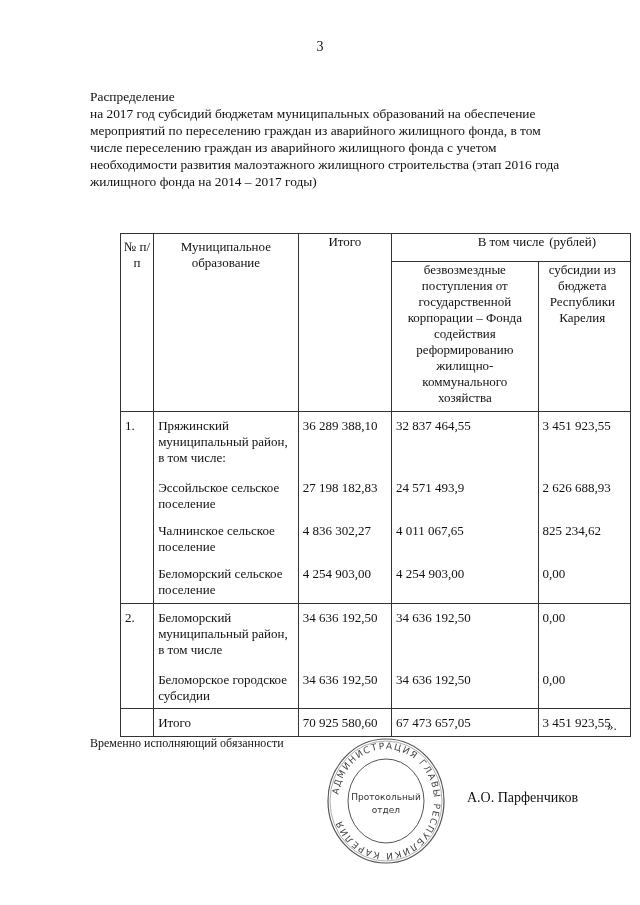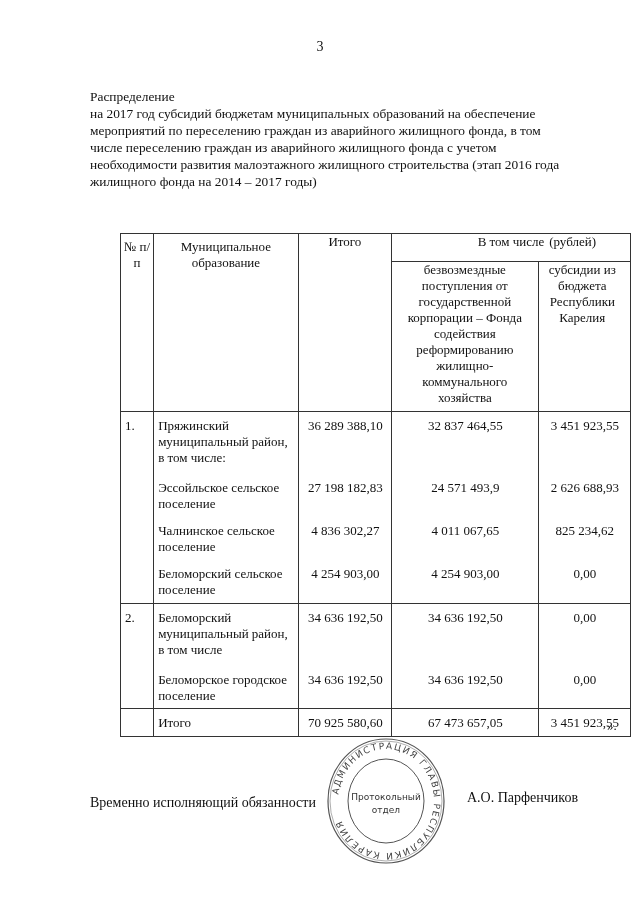--- a/index.html
+++ b/index.html
@@ -9,24 +9,24 @@
   .page-num { left:0; width:640px; top:39px; text-align:center; font-size:14px; }
   .title { left:90px; width:500px; top:88px; text-align:left; font-size:13.4px; line-height:17px; }
   .units { right:44px; top:234px; font-size:13px; }
   table.t { position:absolute; left:86px; top:233px; border-collapse:collapse; width:511px; table-layout:fixed;margin-left:34px; }
   table.t td, table.t th { border:1px solid #333; font-weight:normal; vertical-align:top; padding:0; font-size:13px; line-height:16px; }
   table.t th { text-align:center; }
   .c1 { width:33px; } .c2 { width:144px; } .c3 { width:93px; } .c4 { width:146px; } .c5 { width:92px; }
   th.h-top { height:27px; padding-top:5px; }
   th.h-sub { padding-top:5px; height:149px; }
   .rowcell { padding:6px 3px 0 4px !important; }
-  .num { text-align:center; }
+  .num { text-align:left; }
   .nb { border-top:none !important; border-bottom:none !important; }
   .closing { left:607px; top:718px; font-size:13px; }
-  .sig-left { left:90px; top:794px; font-size:14px; line-height:18px; }
+  .sig-left { left:90px; top:734px; font-size:12px; line-height:18px; }
   .sig-right { left:467px; top:790px; font-size:14px; }
   .stamp { left:326px; top:736px; width:120px; height:130px; }
 </style>
 </head>
 <body>
 
 <div class="abs page-num">3</div>
 
 <div class="abs title">
   <div>Распределение</div>
@@ -90,21 +90,21 @@
 
   <tr>
     <td class="rowcell" style="border-bottom:none">2.</td>
     <td class="rowcell" style="border-bottom:none;height:56px">Беломорский муниципальный район, в том числе</td>
     <td class="rowcell num" style="border-bottom:none">34 636 192,50</td>
     <td class="rowcell num" style="border-bottom:none">34 636 192,50</td>
     <td class="rowcell num" style="border-bottom:none">0,00</td>
   </tr>
   <tr>
     <td class="rowcell" style="border-top:none"></td>
-    <td class="rowcell" style="border-top:none;height:36px">Беломорское городское поселение</td>
+    <td class="rowcell" style="border-top:none;height:36px">Беломорское городское субсидии</td>
     <td class="rowcell num" style="border-top:none">34 636 192,50</td>
     <td class="rowcell num" style="border-top:none">34 636 192,50</td>
     <td class="rowcell num" style="border-top:none">0,00</td>
   </tr>
 
   <tr>
     <td class="rowcell" style="height:21px"></td>
     <td class="rowcell">Итого</td>
     <td class="rowcell num">70 925 580,60</td>
     <td class="rowcell num">67 473 657,05</td>

